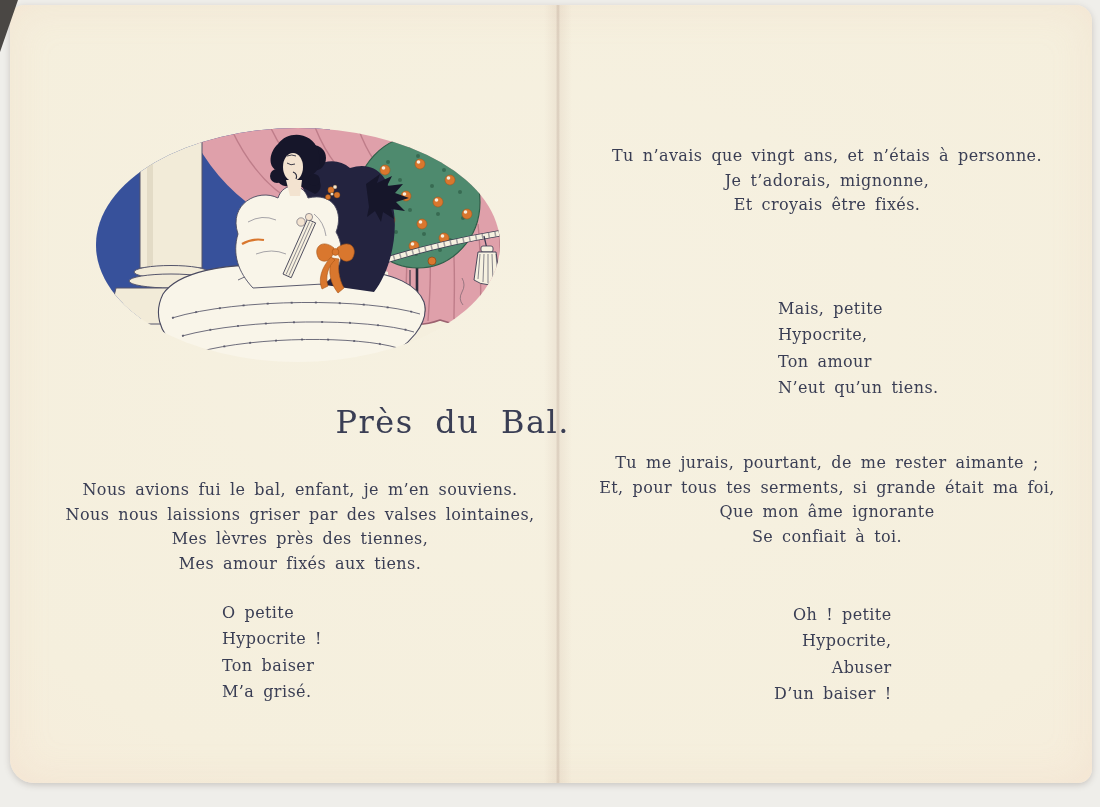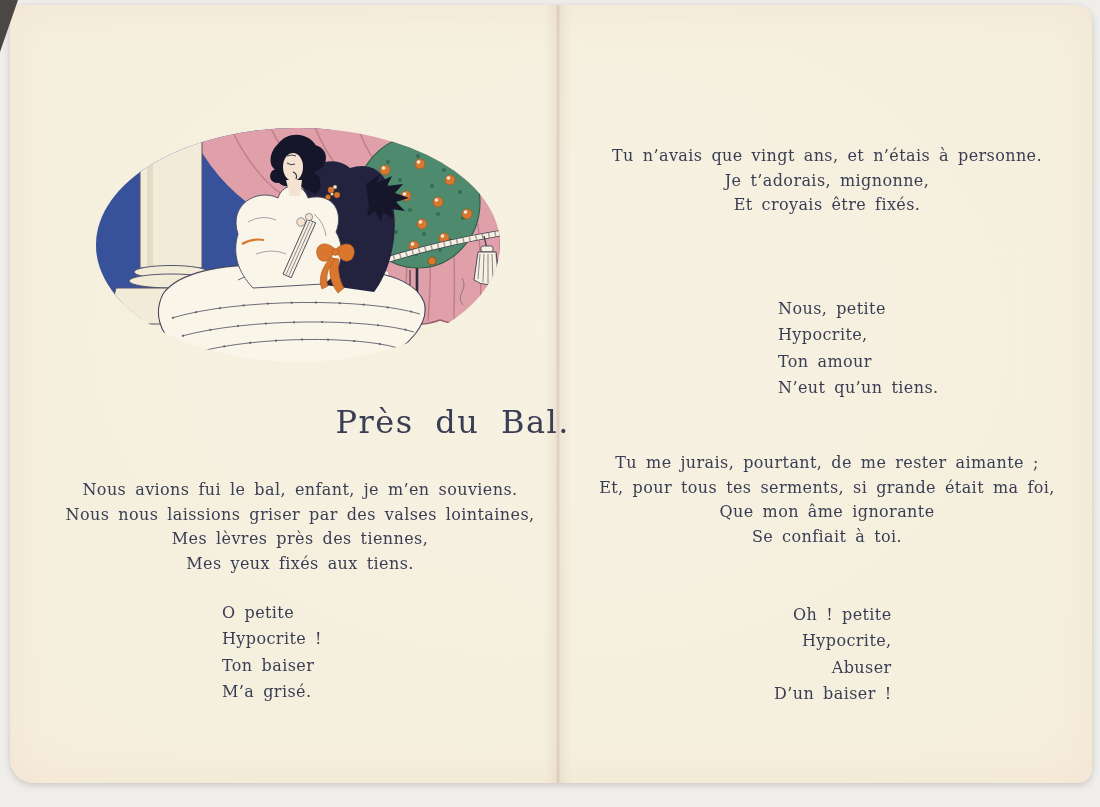--- a/index.html
+++ b/index.html
@@ -242,41 +242,41 @@
         </g>
       </g>
     </svg>
 
     <div class="poem-title">Près du Bal.</div>
 
     <div class="stanza full l-s1">
       <div class="line">Nous avions fui le bal, enfant, je m’en souviens.</div>
       <div class="line">Nous nous laissions griser par des valses lointaines,</div>
       <div class="line">Mes lèvres près des tiennes,</div>
-      <div class="line">Mes yeux fixés aux tiens.</div>
+      <div class="line">Mes amour fixés aux tiens.</div>
     </div>
 
     <div class="stanza indent l-s2">
       <div class="line">O petite</div>
       <div class="line">Hypocrite !</div>
       <div class="line">Ton baiser</div>
       <div class="line">M’a grisé.</div>
     </div>
   </div>
 
   <div>
 
     <div class="stanza full r-s1">
       <div class="line">Tu n’avais que vingt ans, et n’étais à personne.</div>
       <div class="line">Je t’adorais, mignonne,</div>
       <div class="line">Et croyais être fixés.</div>
     </div>
 
     <div class="stanza indent r-s2">
-      <div class="line">Nous, petite</div>
+      <div class="line">Mais, petite</div>
       <div class="line">Hypocrite,</div>
       <div class="line">Ton amour</div>
       <div class="line">N’eut qu’un tiens.</div>
     </div>
 
     <div class="stanza full r-s3">
       <div class="line">Tu me jurais, pourtant, de me rester aimante ;</div>
       <div class="line">Et, pour tous tes serments, si grande était ma foi,</div>
       <div class="line">Que mon âme ignorante</div>
       <div class="line">Se confiait à toi.</div>

